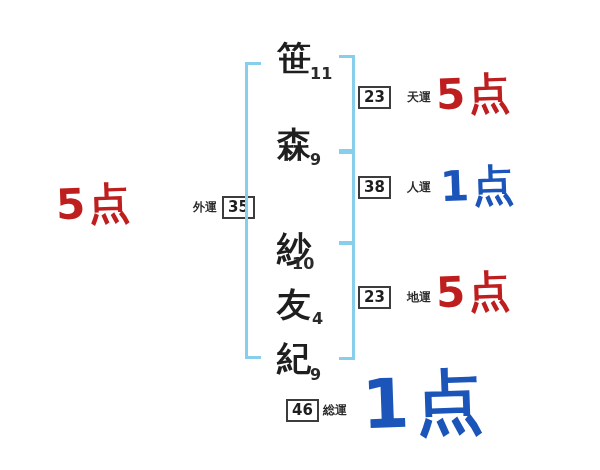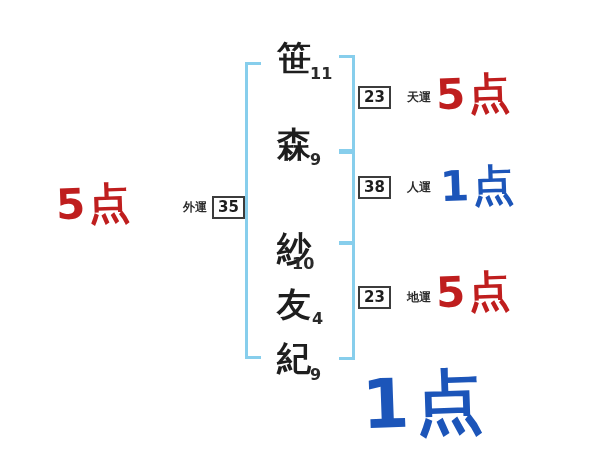--- a/index.html
+++ b/index.html
@@ -22,21 +22,21 @@
     font-size:15px;line-height:19px;font-weight:600;color:#1e1e1e;
   }
   .small-label{font-size:12px;color:#2a2a2a;font-weight:600;margin-left:4px;}
   
   .fortune-right{position:absolute;left:358px;display:flex;align-items:center;gap:12px;}
   .fg-heaven{top:86px;}
   .fg-person{top:176px;}
   .fg-earth{top:286px;}
   .fortune-bottom{position:absolute;left:286px;top:399px;display:flex;align-items:center;}
   .fortune-left{position:absolute;left:179px;top:196px;display:flex;align-items:center;flex-direction:row-reverse;}
-  .fortune-left .small-label{margin-left:4px;margin-right:5px;}
+  .fortune-left .small-label{margin-left:14px;margin-right:5px;}
   
   .score{position:absolute;font-weight:bold;font-size:42px;letter-spacing:3px;transform:rotate(-2deg);}
   .score-red{color:#bf1e1e;}
   .score-blue{color:#1c55b9;}
   .sc-outer{left:56px;top:176px;}
   .sc-heaven{left:436px;top:66px;}
   .sc-person{left:440px;top:158px;}
   .sc-earth{left:436px;top:264px;}
   .sc-total{left:362px;top:358px;font-size:68px;letter-spacing:6px;}
   
@@ -93,15 +93,19 @@
   </div>
   <div class="fortune-right fg-earth">
     <span class="num-box">23</span>
     <span class="small-label">地運</span>
   </div>
 
   <div class="score score-red  sc-heaven">5点</div>
   <div class="score score-blue sc-person">1点</div>
   <div class="score score-red  sc-earth">5点</div>
 
+  <div class="fortune-bottom">
+    <span class="num-box">46</span>
+    <span class="small-label">総運</span>
+  </div>
   <div class="score score-blue sc-total">1点</div>
 
 </div>
 
 </body></html>

